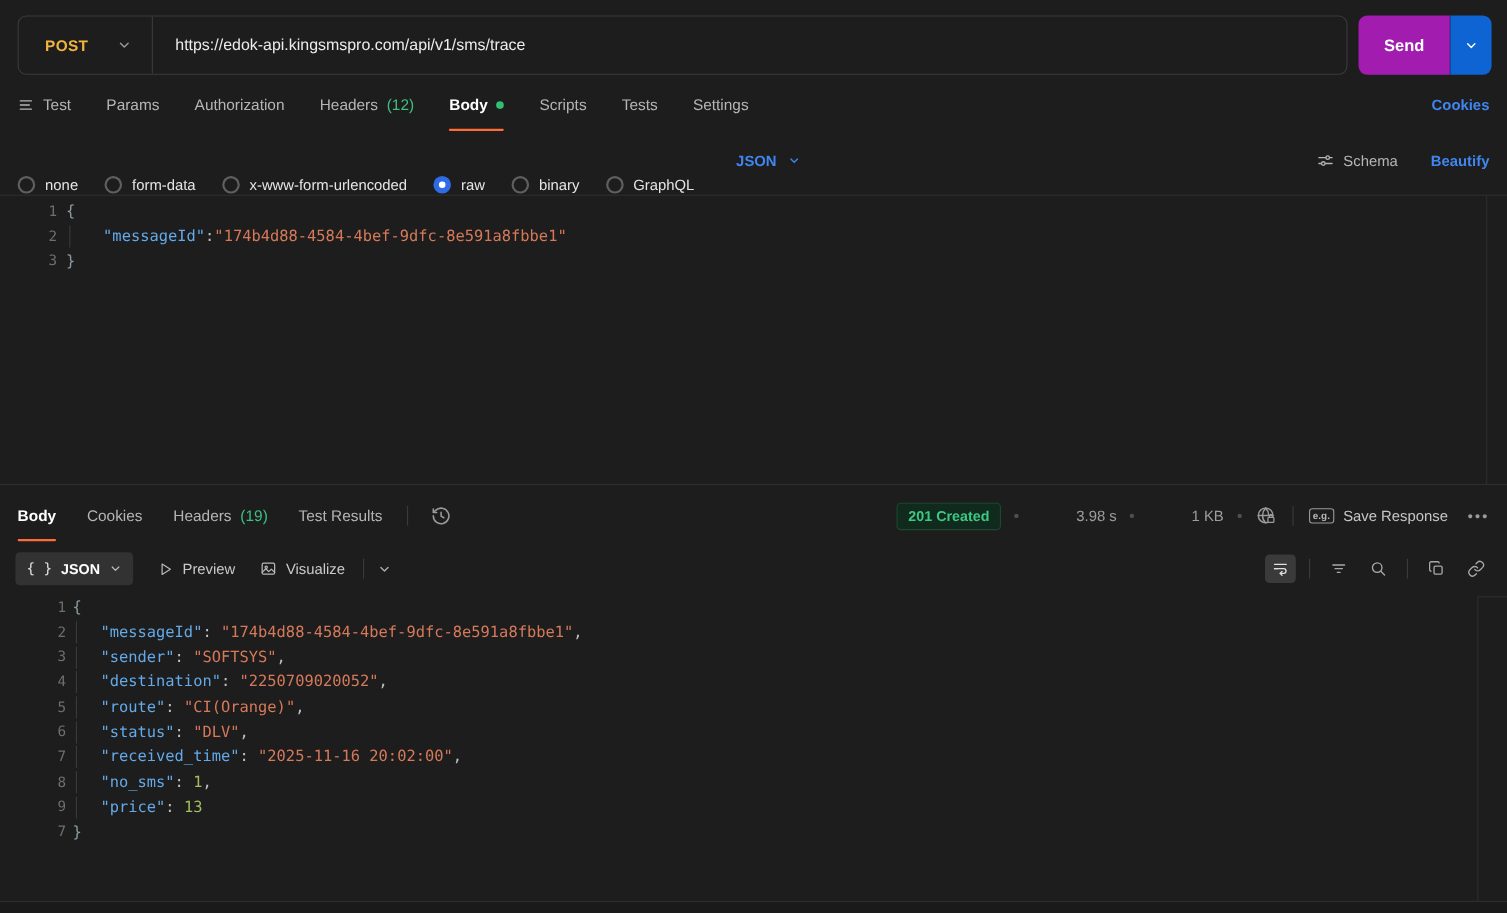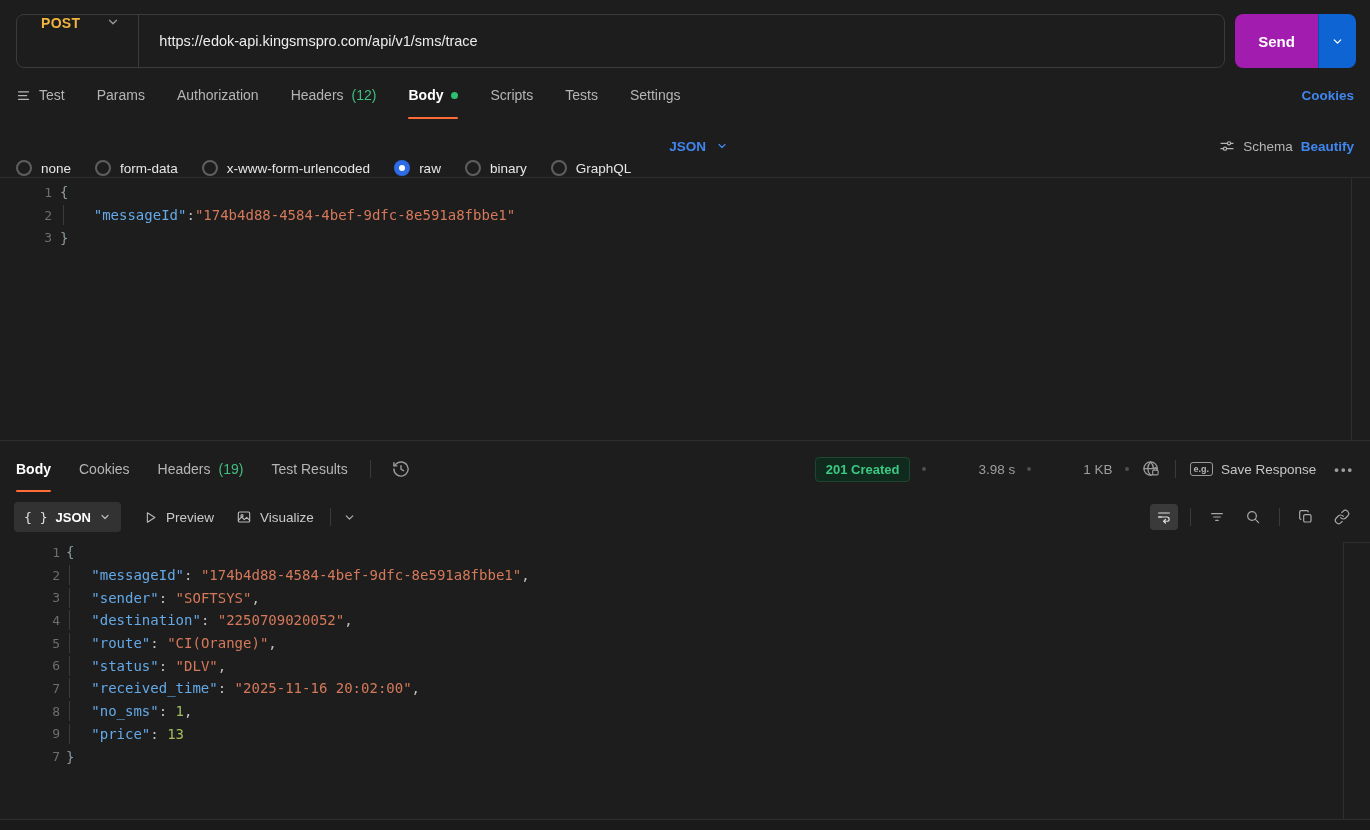--- a/index.html
+++ b/index.html
@@ -7,21 +7,21 @@
   body {
     width:1370px; height:830px; overflow:hidden; position:relative;
     background:#1d1d1d; color:#ddd;
     font-family:"Liberation Sans", sans-serif;
   }
   svg { display:block; }
 
   
   .url-row { display:flex; align-items:stretch; gap:10px; padding:14px 14px 0 16px; height:68px; }
   .url-box { flex:1; display:flex; align-items:center; border:1px solid #3b3b3b; border-radius:8px; overflow:hidden; background:#1d1d1d; cursor:text; }
-  .method { display:flex; align-items:flex-start; gap:26px; padding:0 18px 0 24px; height:100%; cursor:pointer; }
+  .method { display:flex; align-items:center; gap:26px; padding:0 18px 0 24px; height:100%; cursor:pointer; }
   .method-label { color:#f0b43f; font-weight:700; font-size:14px; letter-spacing:.3px; }
   .vdiv-full { width:1px; align-self:stretch; background:#3b3b3b; }
   .url-text { padding-left:20px; font-size:14.5px; color:#ececec; white-space:nowrap; }
   .send-group { display:flex; flex:none; }
   .send-main { width:83px; background:#a21caf; color:#fff; font-weight:700; font-size:15px; display:flex; align-items:center; justify-content:center; border-radius:8px 0 0 8px; cursor:pointer; }
   .send-caret { width:38px; background:#0d64d2; border-left:1px solid #0a4fa8; border-radius:0 8px 8px 0; display:flex; align-items:center; justify-content:center; color:#fff; cursor:pointer; }
 
   
   .req-tabs { display:flex; align-items:center; gap:32px; padding:0 16px; height:54px; font-size:14px; color:#b5b5b5; }
   .tab { position:relative; height:100%; display:flex; align-items:center; gap:8px; cursor:pointer; white-space:nowrap; }
@@ -31,21 +31,21 @@
   .dot-green { width:7px; height:7px; border-radius:50%; background:#2fbf71; }
   .cookies-link { margin-left:auto; color:#4086f0; font-weight:600; font-size:13.5px; cursor:pointer; }
 
   
   .modes-row { display:flex; align-items:center; padding:0 16px; height:48px; gap:24px; font-size:13.5px; color:#e6e6e6; }
   .mode { display:flex; align-items:center; gap:9px; cursor:pointer; white-space:nowrap;margin-top:44px; }
   .radio { width:16px; height:16px; border-radius:50%; border:2px solid #5f5f5f; flex:none; position:relative; }
   .radio.sel { border:none; background:#2e6be4; }
   .radio.sel::after { content:""; position:absolute; width:6px; height:6px; background:#fff; border-radius:50%; top:5px; left:5px; }
   .lang-select { display:flex; align-items:center; gap:10px; margin-left:14px; color:#4086f0; font-weight:600; cursor:pointer; }
-  .modes-right { margin-left:auto; display:flex; align-items:center; gap:8px; color:#b5b5b5; }
+  .modes-right { margin-left:auto; display:flex; align-items:center; gap:30px; color:#b5b5b5; }
   .schema-btn { display:flex; gap:8px; align-items:center; cursor:pointer; }
   .beautify-btn { color:#4086f0; font-weight:600; cursor:pointer; }
 
   
   .editor {
     margin-top:7px; border-top:1px solid #2e2e2e; border-bottom:1px solid #2e2e2e;
     height:264px; padding-top:3px; position:relative;
     font-family:"DejaVu Sans Mono", monospace; font-size:14px; cursor:text;
   }
   .editor::after { content:""; position:absolute; top:0; bottom:0; right:18px; width:1px; background:#2e2e2e; }

